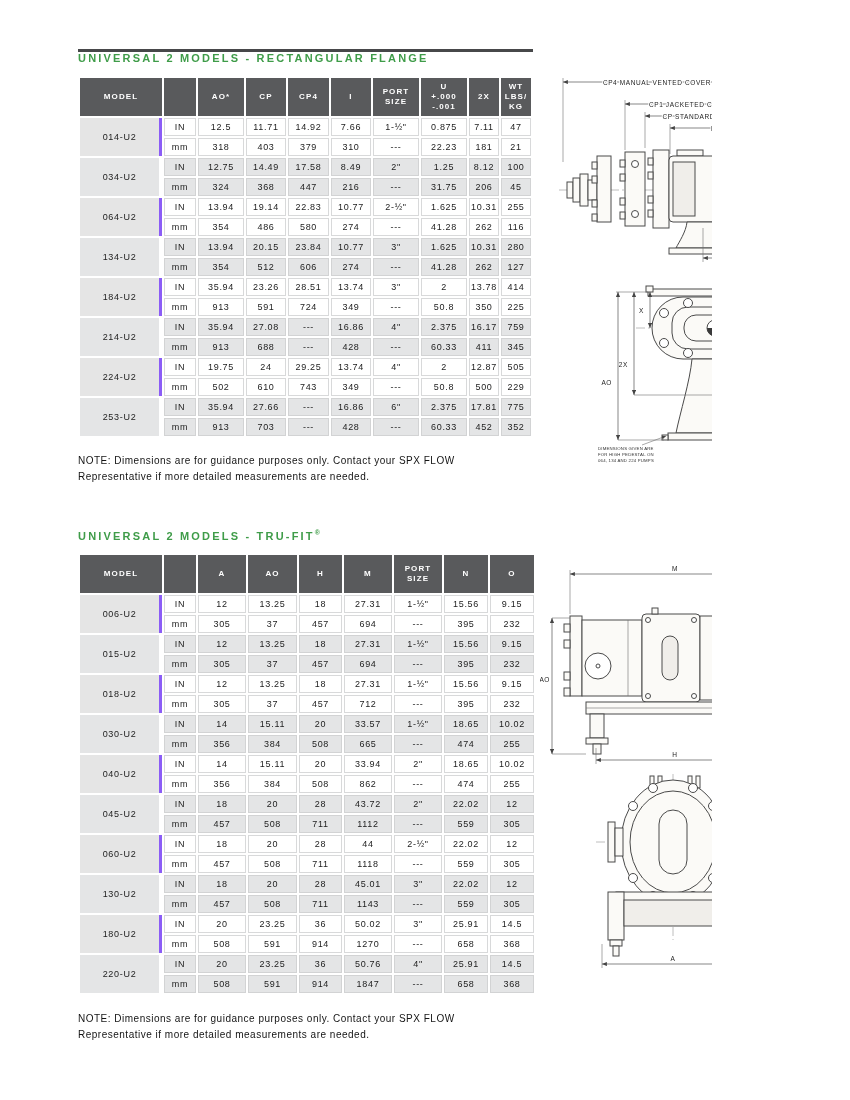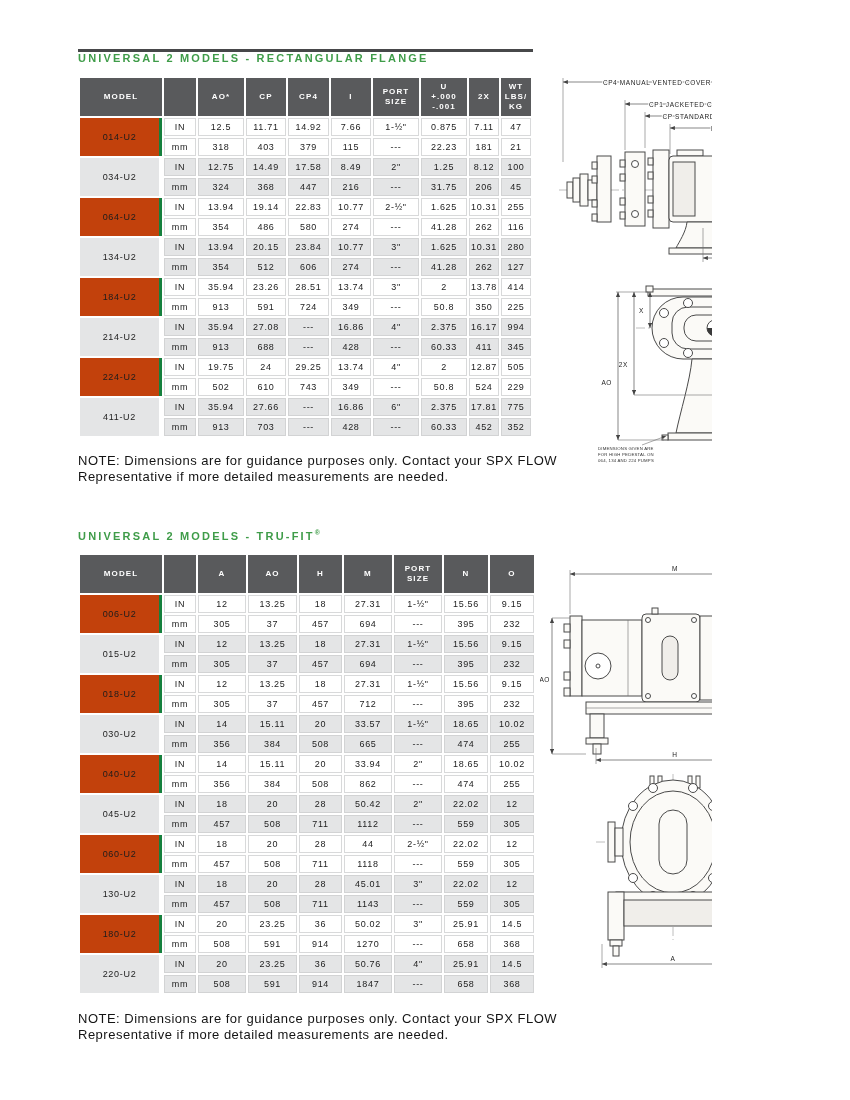--- a/index.html
+++ b/index.html
@@ -9,24 +9,24 @@
   .sec-title{position:absolute;left:78px;margin:0;font-size:11px;font-weight:bold;
              color:#3f9c49;letter-spacing:2.2px;white-space:nowrap;}
   .sec-title .sup{font-size:7px;vertical-align:super;letter-spacing:0;}
   .spec-table{position:absolute;border-collapse:separate;border-spacing:2px;table-layout:fixed;}
   .t1{left:78px;top:76px;width:455px;}
   .t2{left:78px;top:553px;width:456px;}
   .spec-table th{background:#595a5c;color:#fff;font-size:8px;font-weight:bold;letter-spacing:1.1px;
                  text-align:center;vertical-align:middle;white-space:pre-line;padding:3px 0;height:32px;line-height:1.25;}
   .spec-table td{font-size:9px;text-align:center;vertical-align:middle;letter-spacing:.7px;color:#1c1c1c;padding:0;}
   .cell,.unit{background:#fff;border:1px solid #d8d9da;height:16px;}
-  .model{background:#c2410c;letter-spacing:1.4px;border-right:3px solid #15803d;}
+  .model{background:#e5e5e5;letter-spacing:1.4px;border-right:3px solid #8b5cf6;}
   .spec-table tbody:nth-of-type(even) td{background:#e4e5e6;border-color:#d2d3d4;}
   .spec-table tbody:nth-of-type(even) td.model{border-right:3px solid #fff;}
-  .notes{position:absolute;left:78px;font-size:13px;letter-spacing:.5px;line-height:15.5px;color:#141414;}
+  .notes{position:absolute;left:78px;font-size:10px;letter-spacing:.5px;line-height:15.5px;color:#141414;}
   .n1{top:453px;} .n2{top:1011px;}
   .drw{position:absolute;}
   .fl{fill:#fbfaf7;stroke:#4a4a4a;stroke-width:1;}
   .fl2{fill:#f0eeea;stroke:#4a4a4a;stroke-width:1;}
   .bolt{fill:#fff;stroke:#4a4a4a;stroke-width:1;}
   .thin{stroke:#6e6e6e;stroke-width:.6;fill:none;}
   .dim{stroke:#555;stroke-width:.7;fill:none;}
   .cl{stroke:#8a8a8a;stroke-width:.55;stroke-dasharray:9 3 2 3;fill:none;}
   .dlbl{font-family:"Liberation Sans",sans-serif;font-size:6.5px;fill:#222;letter-spacing:.6px;
         paint-order:stroke;stroke:#fff;stroke-width:2.2px;stroke-linejoin:round;}
@@ -88,21 +88,21 @@
           <td class="cell">1-½"</td>
           <td class="cell">0.875</td>
           <td class="cell">7.11</td>
           <td class="cell">47</td>
         </tr>
         <tr>
           <td class="unit">mm</td>
         <td class="cell">318</td>
           <td class="cell">403</td>
           <td class="cell">379</td>
-          <td class="cell">115</td>
+          <td class="cell">310</td>
           <td class="cell">---</td>
           <td class="cell">22.23</td>
           <td class="cell">181</td>
           <td class="cell">21</td>
         </tr>
       </tbody>
 
       <tbody>
         <tr>
           <td class="model" rowspan="2">034-U2</td>
@@ -211,21 +211,21 @@
         <tr>
           <td class="model" rowspan="2">214-U2</td>
           <td class="unit">IN</td>
         <td class="cell">35.94</td>
           <td class="cell">27.08</td>
           <td class="cell">---</td>
           <td class="cell">16.86</td>
           <td class="cell">4"</td>
           <td class="cell">2.375</td>
           <td class="cell">16.17</td>
-          <td class="cell">994</td>
+          <td class="cell">759</td>
         </tr>
         <tr>
           <td class="unit">mm</td>
         <td class="cell">913</td>
           <td class="cell">688</td>
           <td class="cell">---</td>
           <td class="cell">428</td>
           <td class="cell">---</td>
           <td class="cell">60.33</td>
           <td class="cell">411</td>
@@ -247,28 +247,28 @@
           <td class="cell">505</td>
         </tr>
         <tr>
           <td class="unit">mm</td>
         <td class="cell">502</td>
           <td class="cell">610</td>
           <td class="cell">743</td>
           <td class="cell">349</td>
           <td class="cell">---</td>
           <td class="cell">50.8</td>
-          <td class="cell">524</td>
+          <td class="cell">500</td>
           <td class="cell">229</td>
         </tr>
       </tbody>
 
       <tbody>
         <tr>
-          <td class="model" rowspan="2">411-U2</td>
+          <td class="model" rowspan="2">253-U2</td>
           <td class="unit">IN</td>
         <td class="cell">35.94</td>
           <td class="cell">27.66</td>
           <td class="cell">---</td>
           <td class="cell">16.86</td>
           <td class="cell">6"</td>
           <td class="cell">2.375</td>
           <td class="cell">17.81</td>
           <td class="cell">775</td>
         </tr>
@@ -442,21 +442,21 @@
         </tr>
       </tbody>
 
       <tbody>
         <tr>
           <td class="model" rowspan="2">045-U2</td>
           <td class="unit">IN</td>
         <td class="cell">18</td>
           <td class="cell">20</td>
           <td class="cell">28</td>
-          <td class="cell">50.42</td>
+          <td class="cell">43.72</td>
           <td class="cell">2"</td>
           <td class="cell">22.02</td>
           <td class="cell">12</td>
         </tr>
         <tr>
           <td class="unit">mm</td>
         <td class="cell">457</td>
           <td class="cell">508</td>
           <td class="cell">711</td>
           <td class="cell">1112</td>

